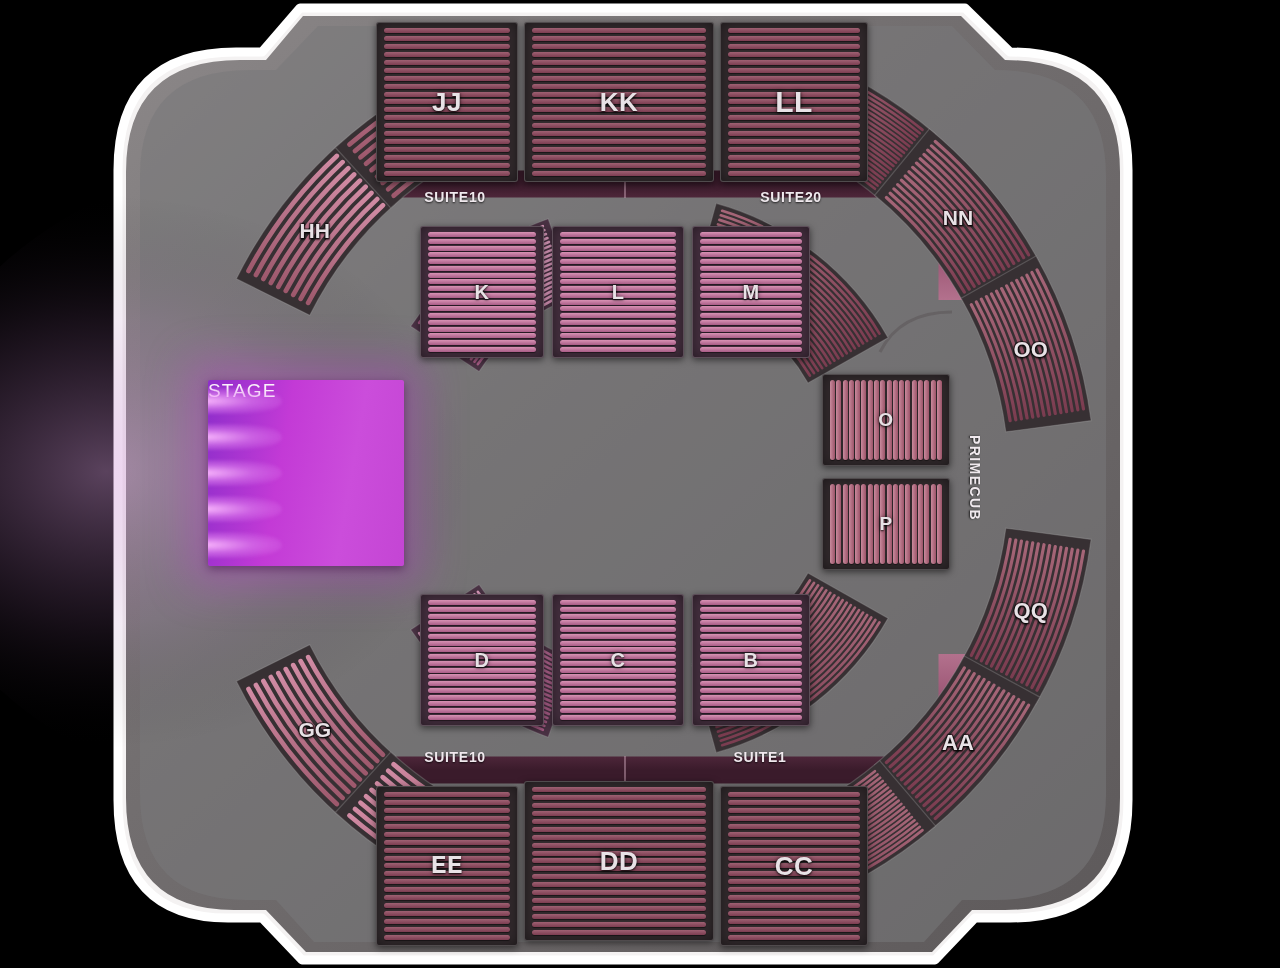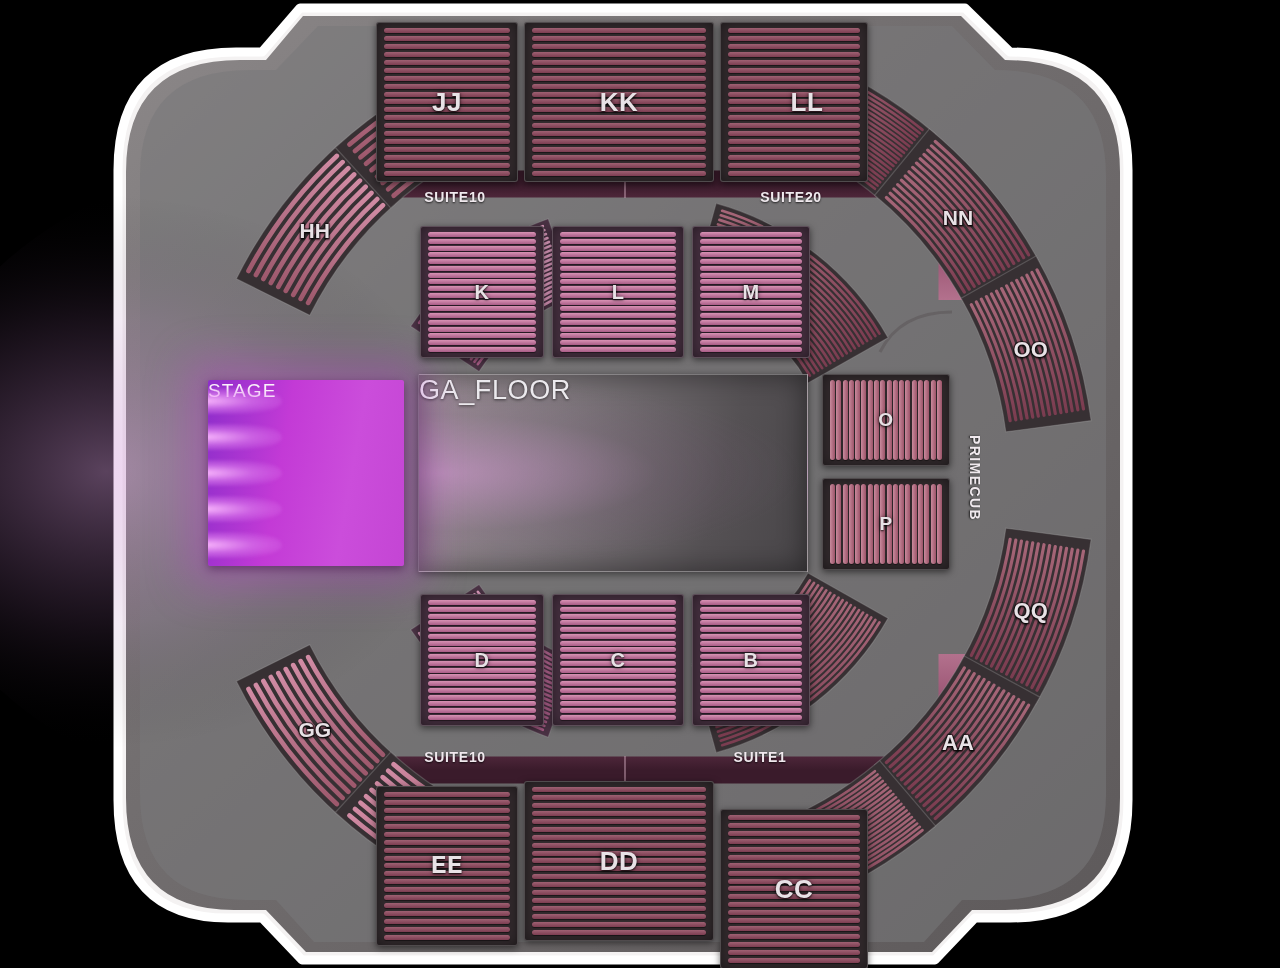--- a/index.html
+++ b/index.html
@@ -443,23 +443,20 @@
             <path d="M867.1486293870315 615.0248136299008 A265.27777777777777 265.27777777777777 0 0 1 718.0023640546806 731.5506469812237" fill="none" stroke="url(#seatdk)" stroke-width="2.675555555555556" stroke-linecap="round"></path>
             <path d="M871.2396832356775 617.4926950900415 A270.05555555555554 270.05555555555554 0 0 1 719.407223386346 736.1172136074824" fill="none" stroke="url(#seatdk)" stroke-width="2.675555555555556" stroke-linecap="round"></path>
             <path d="M875.3307370843236 619.960576550182 A274.8333333333333 274.8333333333333 0 0 1 720.8120827180115 740.6837802337411" fill="none" stroke="url(#seatdk)" stroke-width="2.675555555555556" stroke-linecap="round"></path>
             <path d="M879.4217909329695 622.4284580103226 A279.6111111111111 279.6111111111111 0 0 1 722.216942049677 745.2503468599998" fill="none" stroke="url(#seatdk)" stroke-width="2.675555555555556" stroke-linecap="round"></path>
           </g>
           <text x="787.1430926028323" y="672.9845701120065" text-anchor="middle" fill="#e8e2e6" font-size="19" font-weight="700" font-family="&quot;Liberation Sans&quot;, sans-serif" style="text-shadow:0 1px 2px rgba(0,0,0,.85);paint-order:stroke;stroke:rgba(0,0,0,.45);stroke-width:2.4px;">A</text>
         </g>
       </g>
   </svg>
 
-  <div id="ga-floor" style="left:418px;top:374px;width:388px;height:196px;">
-    <span class="lbl">GA_FLOOR</span>
-  </div>
 
   <div id="stage-block" style="left:208px;top:380px;width:196px;height:186px;">
     <div class="beams">
       <b style="top:8px"></b>
         <b style="top:44px"></b>
         <b style="top:80px"></b>
       <b style="top:116px"></b>
         <b style="top:152px"></b>
     </div>
     <span class="lbl">STAGE</span>
@@ -529,21 +526,21 @@
           <i></i>
           <i></i>
           <i></i>
           <i></i>
           <i></i>
           <i></i>
           <i></i>
           <i></i>
           <i></i>
         </div>
-        <span class="lbl" style="font-size: 26px; margin-left: 13px;">LL</span>
+        <span class="lbl" style="font-size: 30px;">LL</span>
       </div>
       <div class="sec rect pinkish" style="left: 420px; top: 226px; width: 124px; height: 132px;">
         <div class="rows">
           <i></i>
           <i></i>
           <i></i>
           <i></i>
           <i></i>
           <i></i>
           <i></i>
@@ -763,21 +760,21 @@
           <i></i>
           <i></i>
           <i></i>
           <i></i>
           <i></i>
           <i></i>
           <i></i>
         </div>
         <span class="lbl" style="font-size: 26px;">DD</span>
       </div>
-      <div class="sec rect dark" style="left: 720px; top: 809px; width: 148px; height: 160px;">
+      <div class="sec rect dark" style="left: 720px; top: 786px; width: 148px; height: 160px;">
         <div class="rows">
           <i></i>
           <i></i>
           <i></i>
           <i></i>
           <i></i>
           <i></i>
           <i></i>
           <i></i>
           <i></i>

